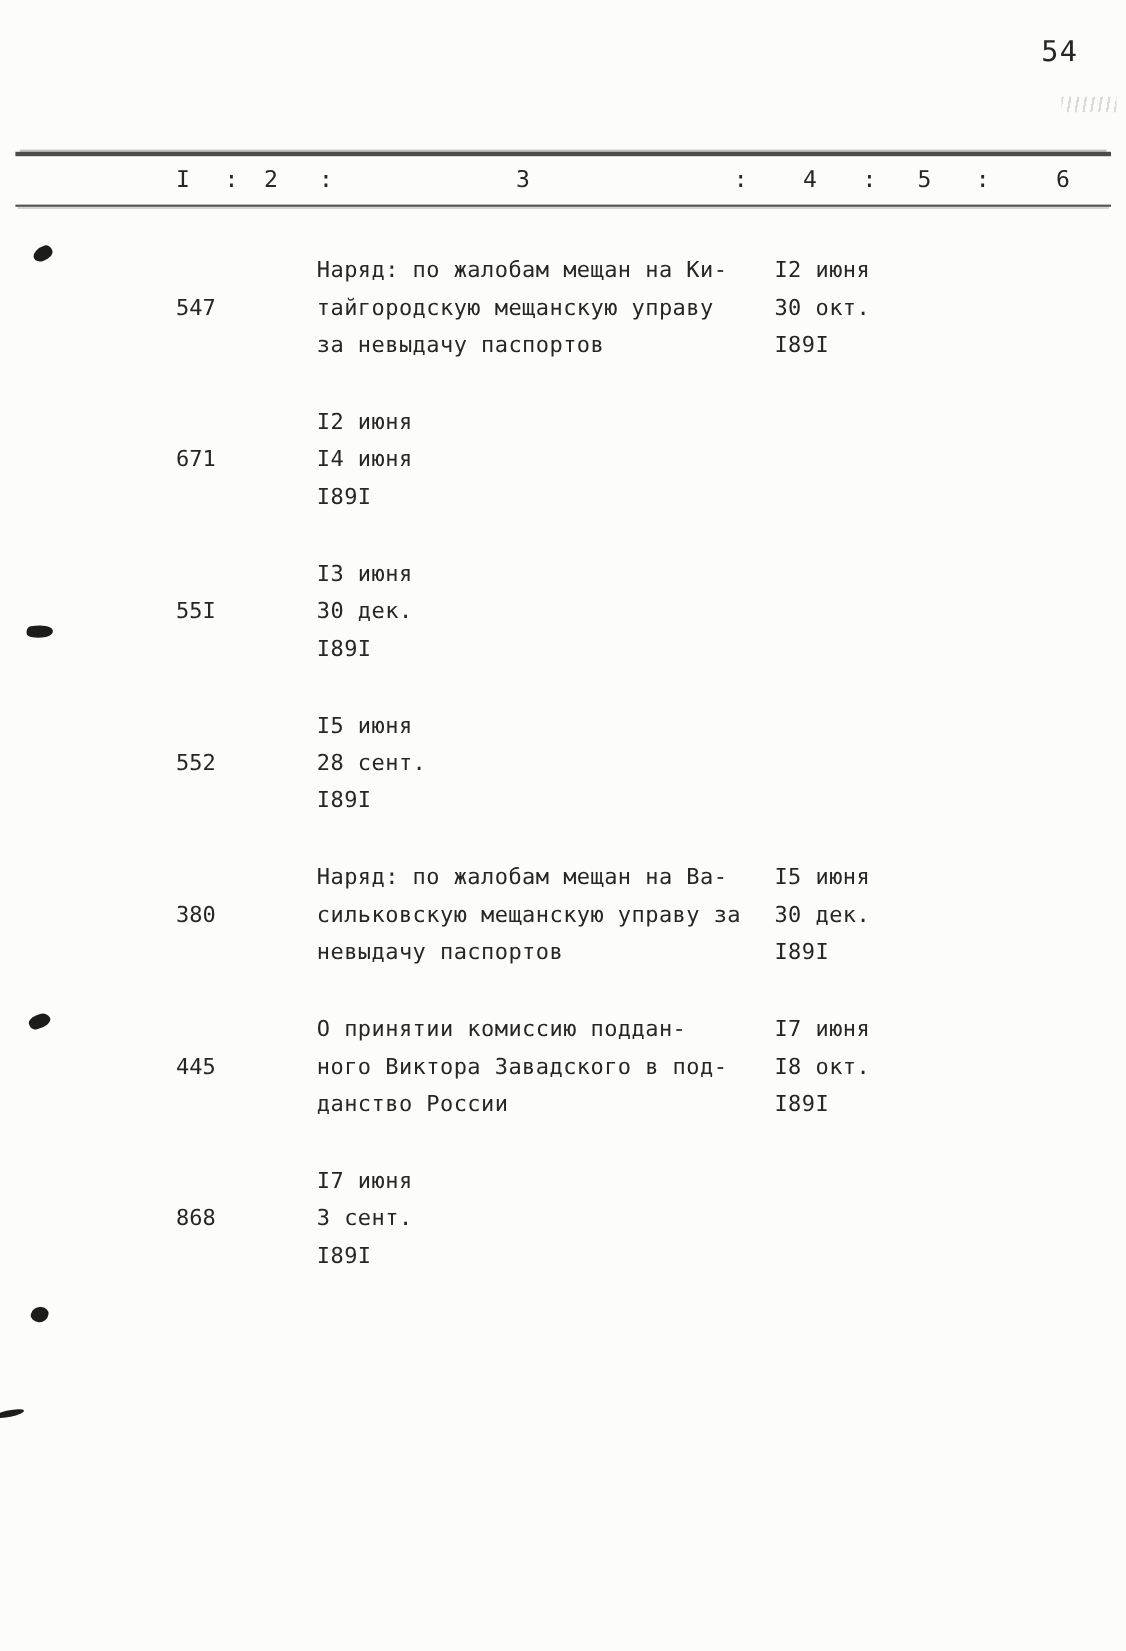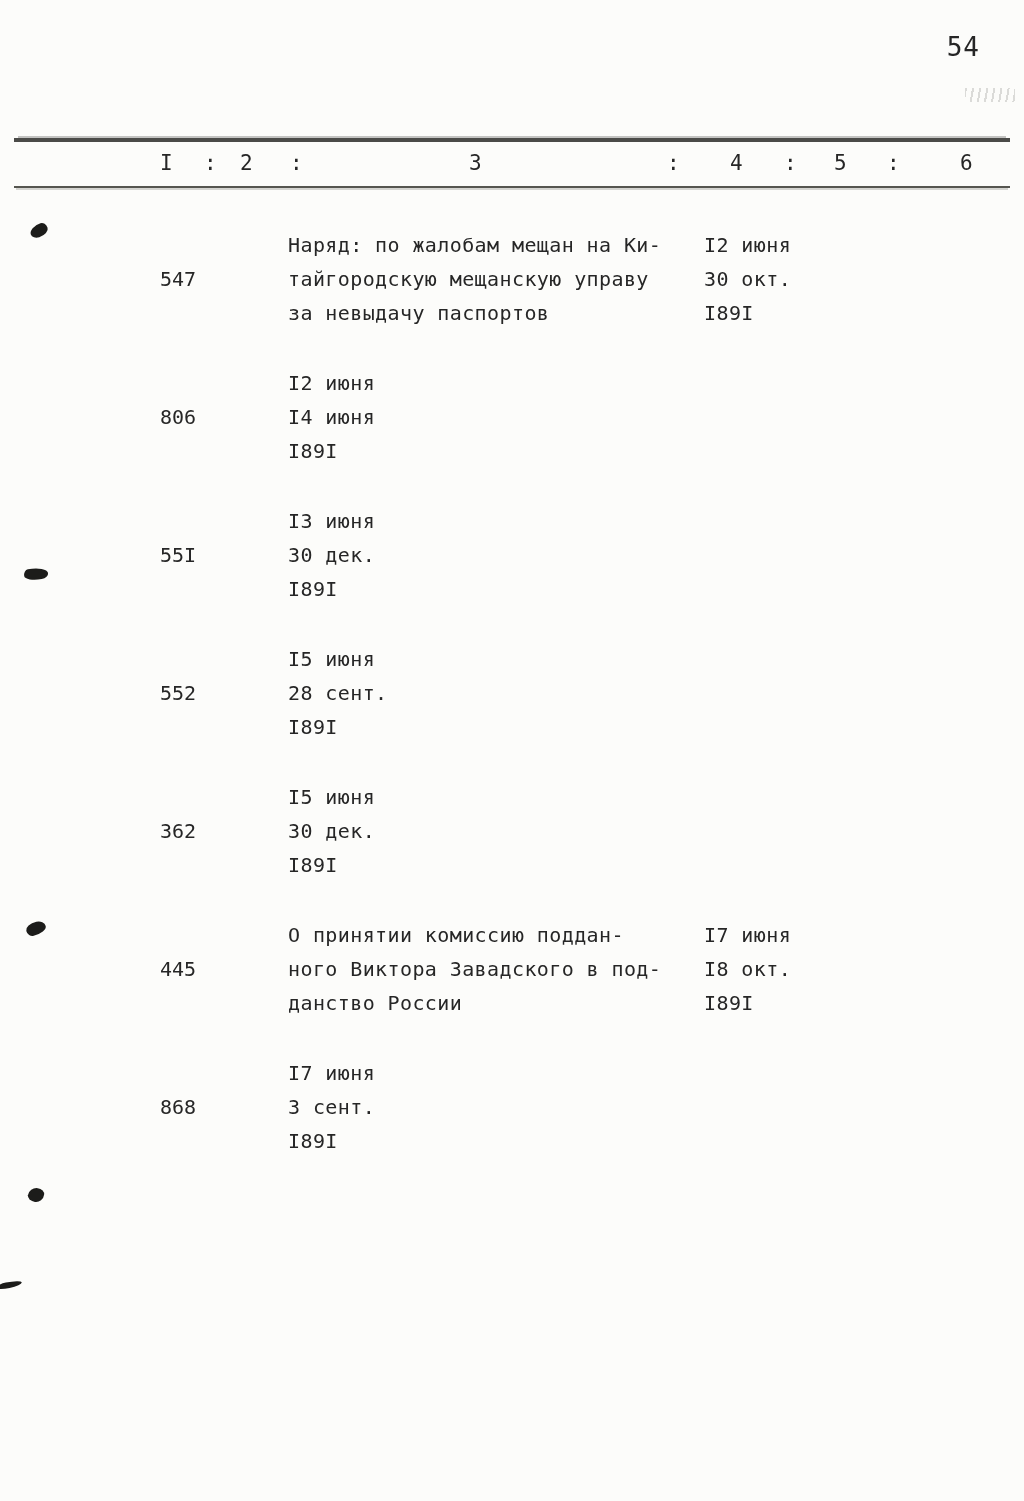--- a/index.html
+++ b/index.html
@@ -121,42 +121,45 @@
       <div class="entry-num">547</div>
       <div class="entry-desc">Наряд: по жалобам мещан на Ки-
 тайгородскую мещанскую управу
 за невыдачу паспортов</div>
       <div class="entry-dates">I2 июня
 30 окт.
 I89I</div>
     </div>
 
     <div class="entry-row">
-      <div class="entry-num">806</div>
+      <div class="entry-num">671</div>
       <div class="entry-dates">I2 июня
 I4 июня
 I89I</div>
     </div>
 
     <div class="entry-row">
       <div class="entry-num">55I</div>
       <div class="entry-dates">I3 июня
 30 дек.
 I89I</div>
     </div>
 
     <div class="entry-row">
       <div class="entry-num">552</div>
       <div class="entry-dates">I5 июня
 28 сент.
 I89I</div>
     </div>
 
     <div class="entry-row">
-      <div class="entry-num">362</div>
+      <div class="entry-num">380</div>
+      <div class="entry-desc">Наряд: по жалобам мещан на Ва-
+сильковскую мещанскую управу за
+невыдачу паспортов</div>
       <div class="entry-dates">I5 июня
 30 дек.
 I89I</div>
     </div>
 
     <div class="entry-row">
       <div class="entry-num">445</div>
       <div class="entry-desc">О принятии комиссию поддан-
 ного Виктора Завадского в под-
 данство России</div>

